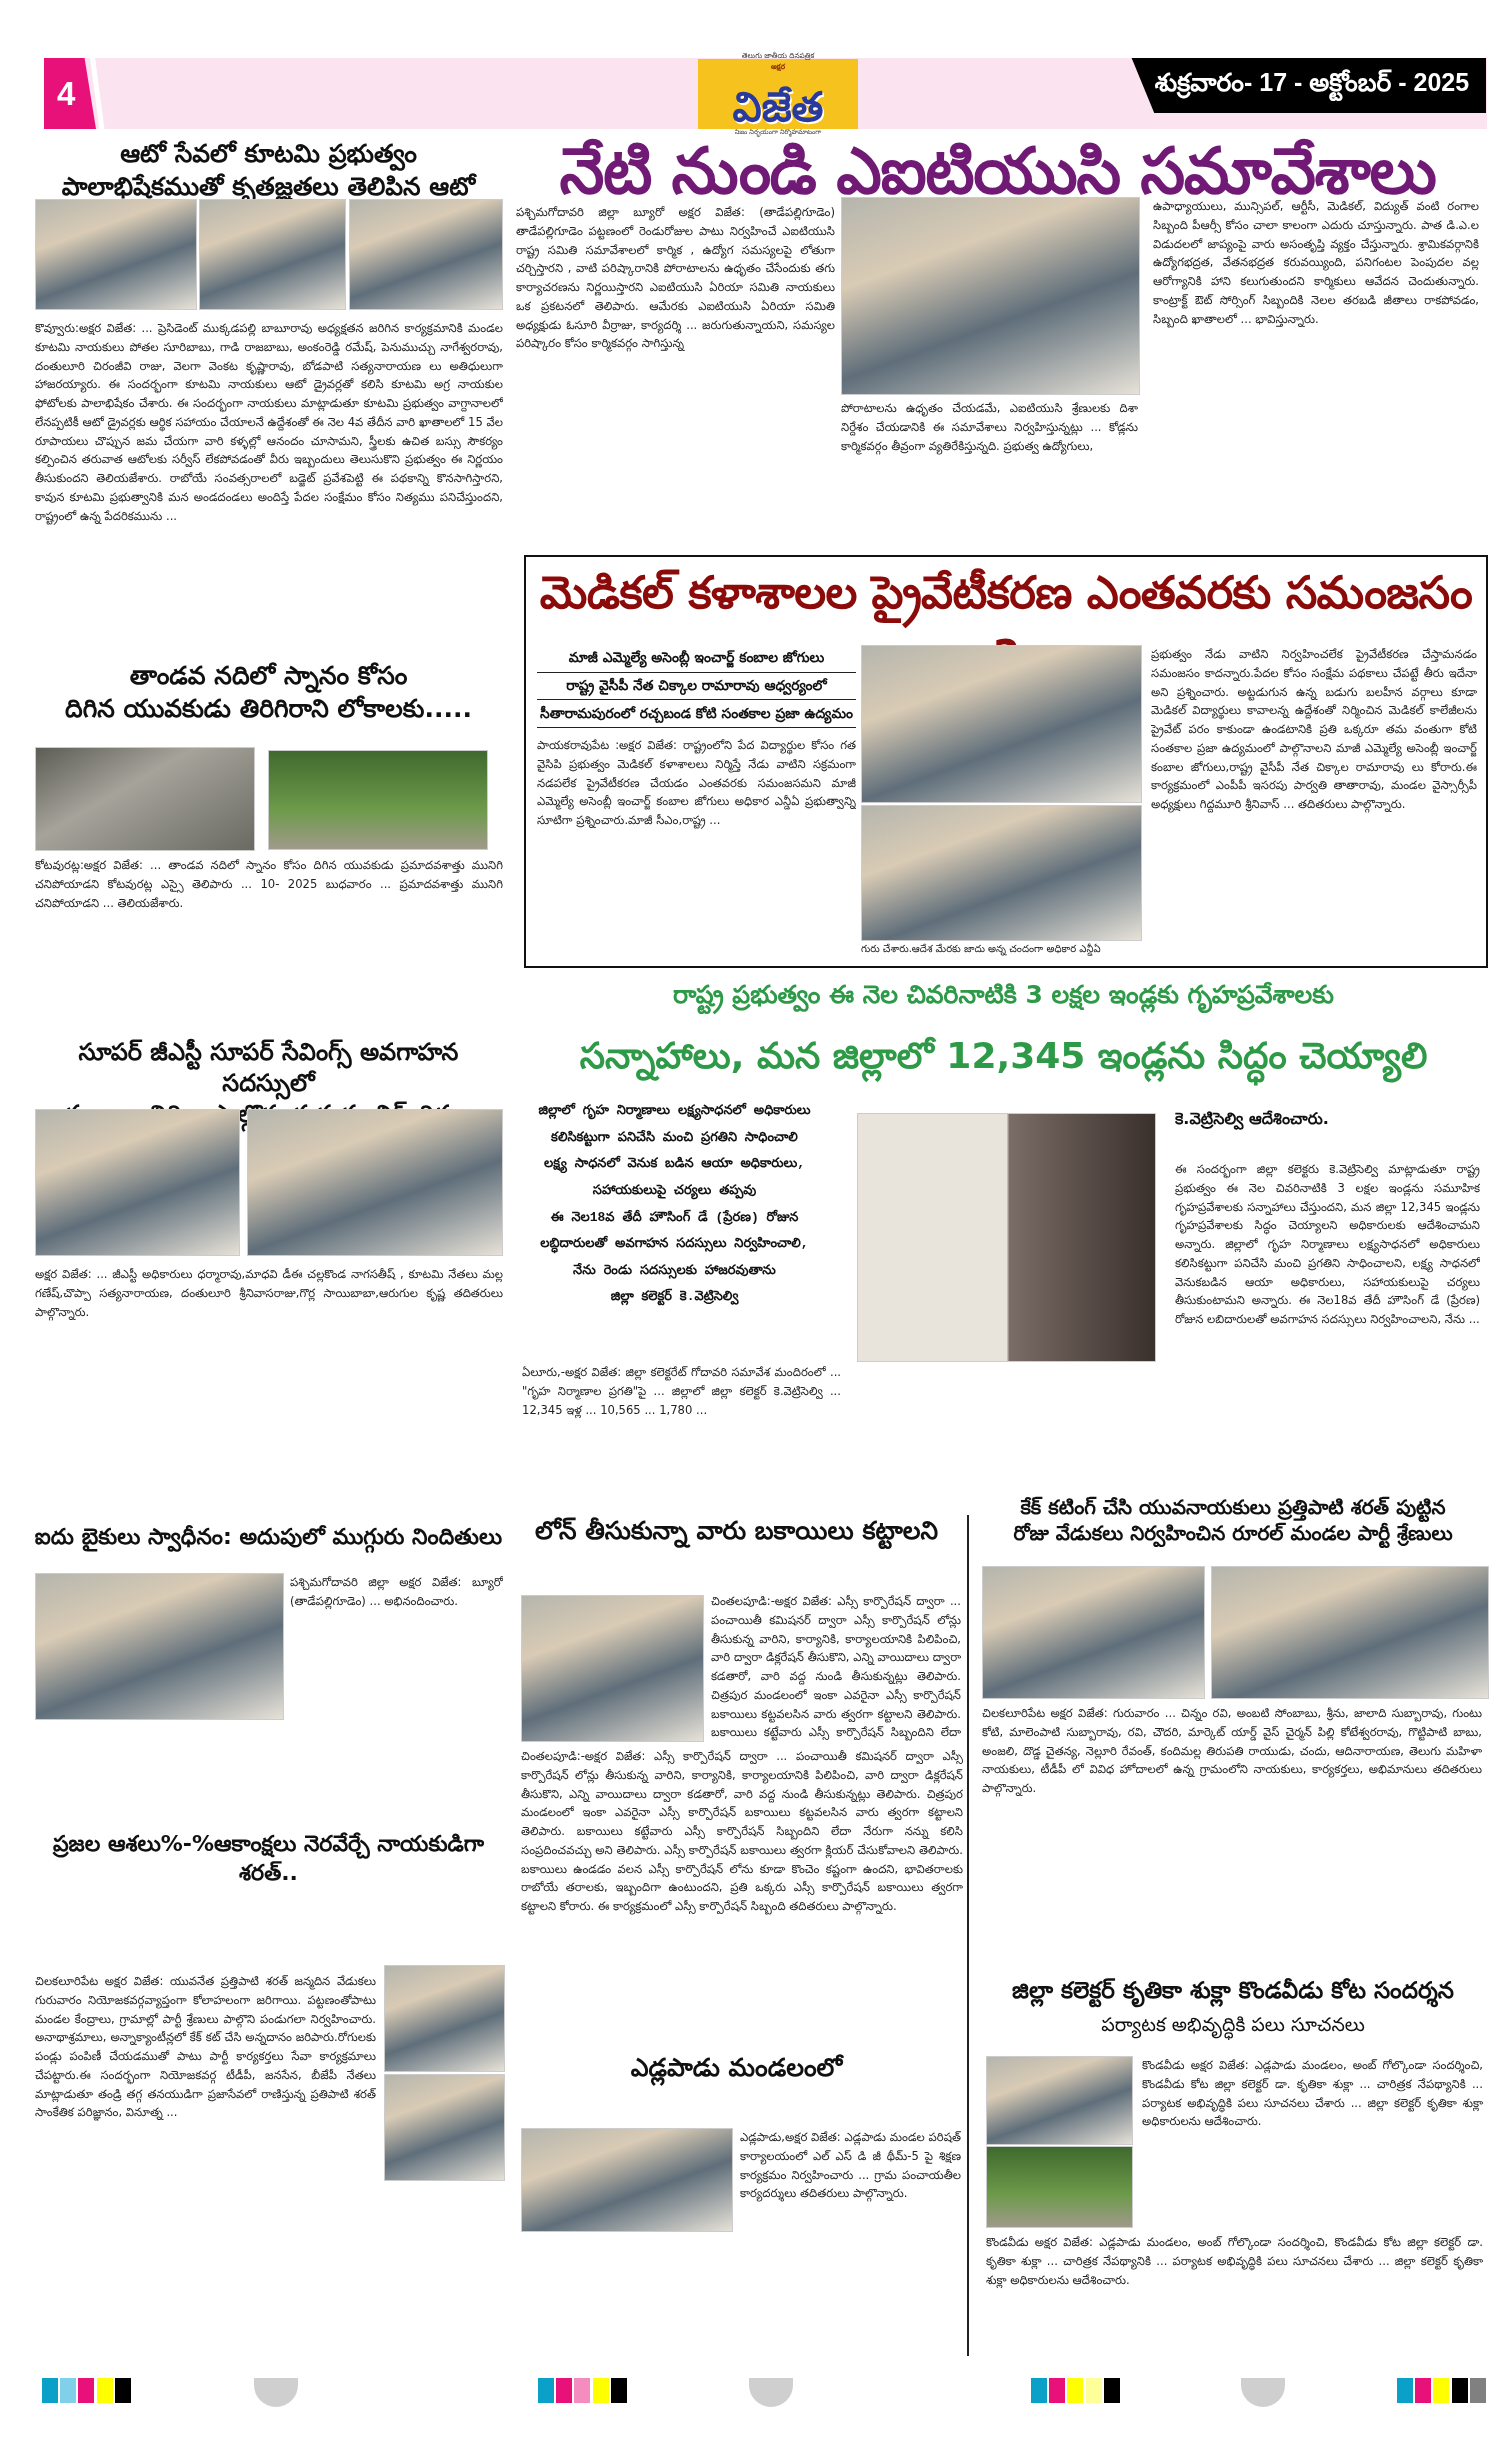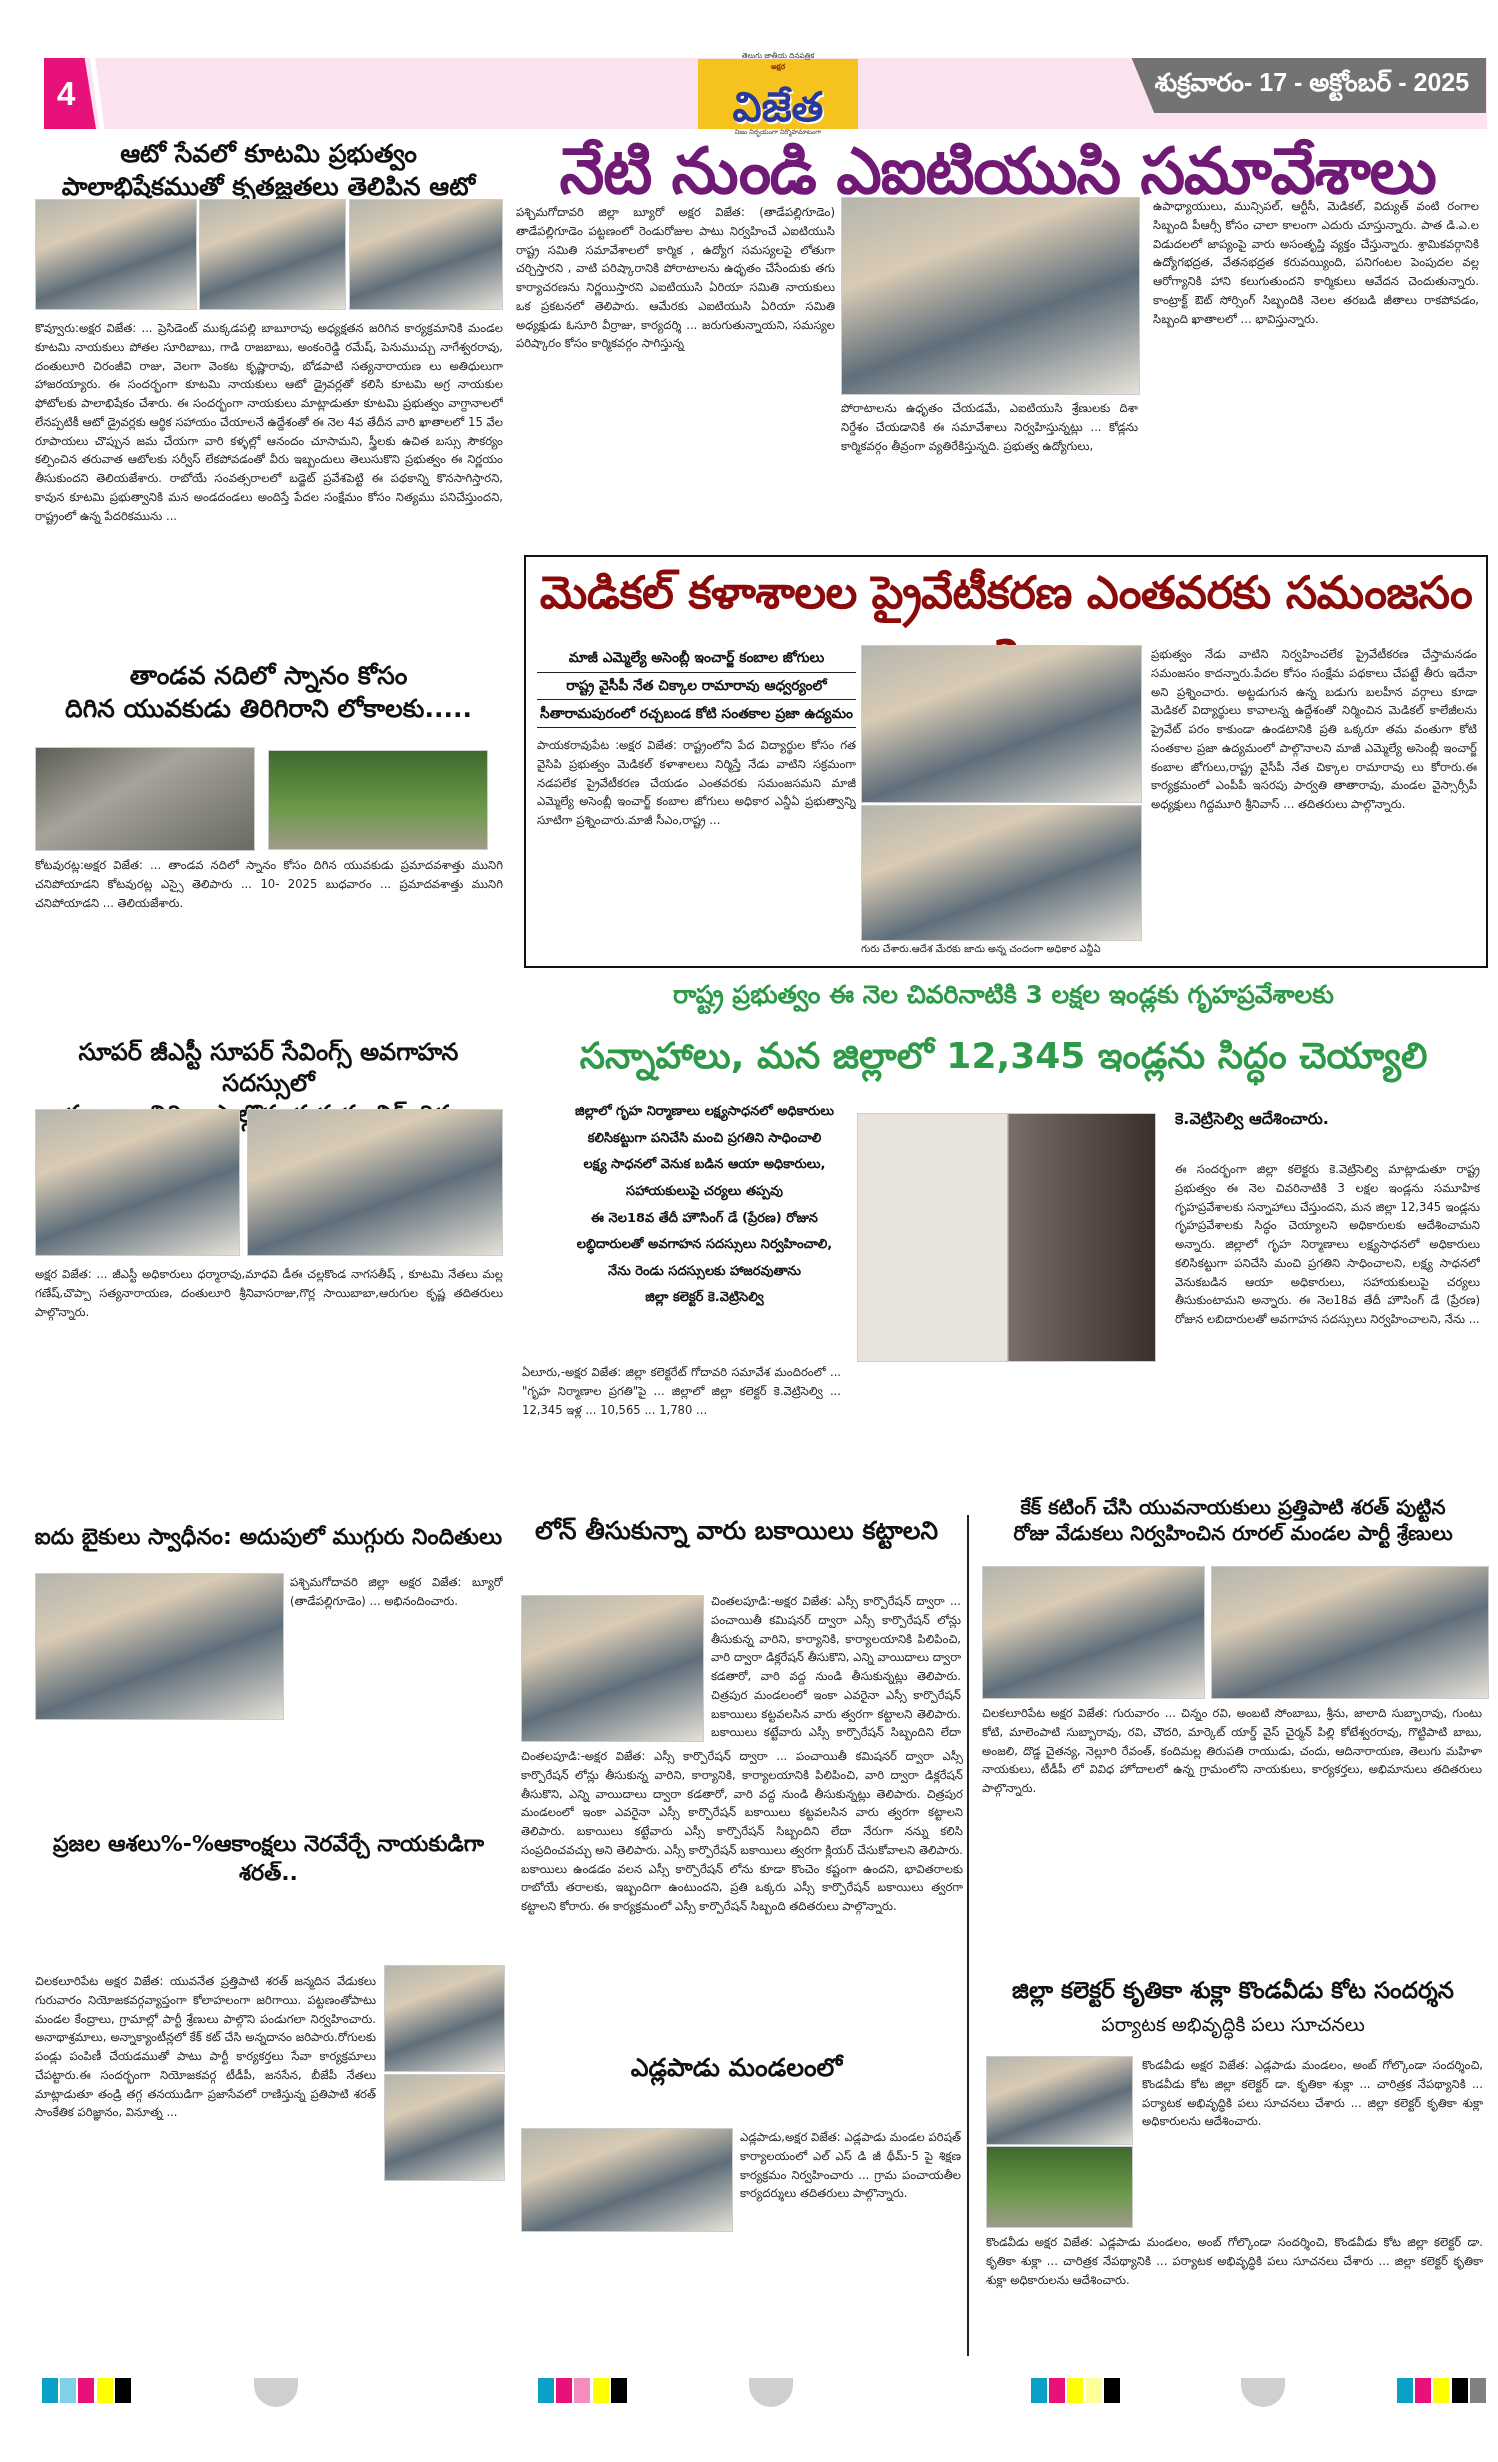--- a/index.html
+++ b/index.html
@@ -2,21 +2,21 @@
 <html style="font-size:11.6px"><head>
 <meta charset="utf-8">
 <style>
   html,body{margin:0;padding:0;background:#fff;}
   body{width:1499px;height:2462px;position:relative;overflow:hidden;font-family:"DejaVu Sans",sans-serif;color:#111;}
   .abs{position:absolute;}
   
   .mast{left:44px;top:58px;width:1443px;height:71px;background:#fbe3f0;}
   .pgno{left:44px;top:58px;width:52px;height:71px;background:#e8117a;color:#fff;font:bold 33px "Liberation Sans",sans-serif;display:flex;align-items:center;padding-left:13px;box-sizing:border-box;clip-path:polygon(0 0,78% 0,100% 100%,0 100%);}
   .pgno-stripe{left:90px;top:58px;width:14.5px;height:71px;background:#fff;clip-path:polygon(0 0,35% 0,100% 100%,65% 100%);}
-  .date{left:1109px;top:58px;width:377px;height:55px;background:#737373;color:#fff;font:bold 25px "Liberation Sans",sans-serif;display:flex;align-items:center;justify-content:center;padding-left:29px;box-sizing:border-box;clip-path:polygon(6% 0,100% 0,100% 100%,12% 100%);}
+  .date{left:1109px;top:58px;width:377px;height:55px;background:#000000;color:#fff;font:bold 25px "Liberation Sans",sans-serif;display:flex;align-items:center;justify-content:center;padding-left:29px;box-sizing:border-box;clip-path:polygon(6% 0,100% 0,100% 100%,12% 100%);}
   .logo{left:698px;top:59px;width:160px;height:70px;background:#f5c21e;display:flex;flex-direction:column;align-items:center;justify-content:center;}
   .logo .small{font-size:7.3px;color:#333;}
   .logo .big{font:bold 41px "DejaVu Sans",sans-serif;color:#2a3a9c;line-height:1;text-shadow:1.5px 1.5px 0 #fff;margin-top:14px;}
   .logo .tag{font-size:6.5px;color:#333;}
   
   .hl{font-weight:bold;text-align:center;line-height:1.3;}
   .hl-black{color:#111;}
   .hl-blue{color:#701a75;font:bold 64px "DejaVu Sans",sans-serif;letter-spacing:-1.5px;}
   .hl-maroon{color:#8b0a0a;font:bold 45px "DejaVu Sans",sans-serif;letter-spacing:-0.7px;}
   .hl-green{color:#2e9a48;}
@@ -94,21 +94,21 @@
   <div class="hl" style="font-size:13.8px;padding:4.4px 0;border-bottom:1.5px solid #222;">సీతారామపురంలో రచ్చబండ కోటి సంతకాల ప్రజా ఉద్యమం</div>
 </div>
 <div class="abs body" style="left:537px;top:736px;width:319px;height:218px;overflow:hidden;">పాయకరావుపేట :అక్షర విజేత: రాష్ట్రంలోని పేద విద్యార్థుల కోసం గత వైసిపి ప్రభుత్వం మెడికల్ కళాశాలలు నిర్మిస్తే నేడు వాటిని సక్రమంగా నడపలేక ప్రైవేటీకరణ చేయడం ఎంతవరకు సమంజసమని మాజీ ఎమ్మెల్యే అసెంబ్లీ ఇంచార్జ్ కంబాల జోగులు అధికార ఎన్డీఏ ప్రభుత్వాన్ని సూటిగా ప్రశ్నించారు.మాజీ సీఎం,రాష్ట్ర ...</div>
 <div class="abs photo crowd" style="left:861px;top:645px;width:279px;height:156px;"></div>
 <div class="abs photo crowd" style="left:861px;top:805px;width:279px;height:134px;"></div>
 <div class="abs body" style="left:861px;top:941px;width:279px;height:22px;overflow:hidden;font-size:10px;">గురు చేశారు.ఆదేశ మేరకు జాదు అన్న చందంగా అధికార ఎన్డీఏ</div>
 <div class="abs body" style="left:1151px;top:645px;width:326px;height:312px;overflow:hidden;">ప్రభుత్వం నేడు వాటిని నిర్వహించలేక ప్రైవేటీకరణ చేస్తామనడం సమంజసం కాదన్నారు.పేదల కోసం సంక్షేమ పథకాలు చేపట్టే తీరు ఇదేనా అని ప్రశ్నించారు. అట్టడుగున ఉన్న బడుగు బలహీన వర్గాలు కూడా మెడికల్ విద్యార్థులు కావాలన్న ఉద్దేశంతో నిర్మించిన మెడికల్ కాలేజీలను ప్రైవేట్ పరం కాకుండా ఉండటానికి ప్రతి ఒక్కరూ తమ వంతుగా కోటి సంతకాల ప్రజా ఉద్యమంలో పాల్గొనాలని మాజీ ఎమ్మెల్యే అసెంబ్లీ ఇంచార్జ్ కంబాల జోగులు,రాష్ట్ర వైసీపీ నేత చిక్కాల రామారావు లు కోరారు.ఈ కార్యక్రమంలో ఎంపీపీ ఇసరపు పార్వతి తాతారావు, మండల వైస్సార్సీపీ అధ్యక్షులు గిద్దమూరి శ్రీనివాస్ ... తదితరులు పాల్గొన్నారు.</div>
 
 <div class="abs hl hl-green" style="left:508px;top:979px;width:991px;font-size:25px;">రాష్ట్ర ప్రభుత్వం ఈ నెల చివరినాటికి 3 లక్షల ఇండ్లకు గృహప్రవేశాలకు</div>
 <div class="abs hl hl-green" style="left:508px;top:1033px;width:991px;font-size:36px;">సన్నాహాలు, మన జిల్లాలో 12,345 ఇండ్లను సిద్ధం చెయ్యాలి</div>
-<div class="abs" style="left:552px;top:1098px;width:305px;">
+<div class="abs" style="left:522px;top:1098px;width:305px;font-family:Liberation Mono, monospace;">
   <div class="hl" style="font-size:13px;line-height:2.05;">జిల్లాలో గృహ నిర్మాణాలు లక్ష్యసాధనలో అధికారులు</div>
   <div class="hl" style="font-size:13px;line-height:2.05;">కలిసికట్టుగా పనిచేసి మంచి ప్రగతిని సాధించాలి</div>
   <div class="hl" style="font-size:13px;line-height:2.05;">లక్ష్య సాధనలో వెనుక బడిన ఆయా అధికారులు,</div>
   <div class="hl" style="font-size:13px;line-height:2.05;">సహాయకులుపై చర్యలు తప్పవు</div>
   <div class="hl" style="font-size:13px;line-height:2.05;">ఈ నెల18వ తేదీ హౌసింగ్ డే (ప్రేరణ) రోజున</div>
   <div class="hl" style="font-size:13px;line-height:2.05;">లబ్ధిదారులతో అవగాహన సదస్సులు నిర్వహించాలి,</div>
   <div class="hl" style="font-size:13px;line-height:2.05;">నేను రెండు సదస్సులకు హాజరవుతాను</div>
   <div class="hl" style="font-size:13px;line-height:2.05;">జిల్లా కలెక్టర్ కె.వెట్రిసెల్వి</div>
 </div>
 <div class="abs photo portrait" style="left:857px;top:1113px;width:297px;height:247px;"></div>

